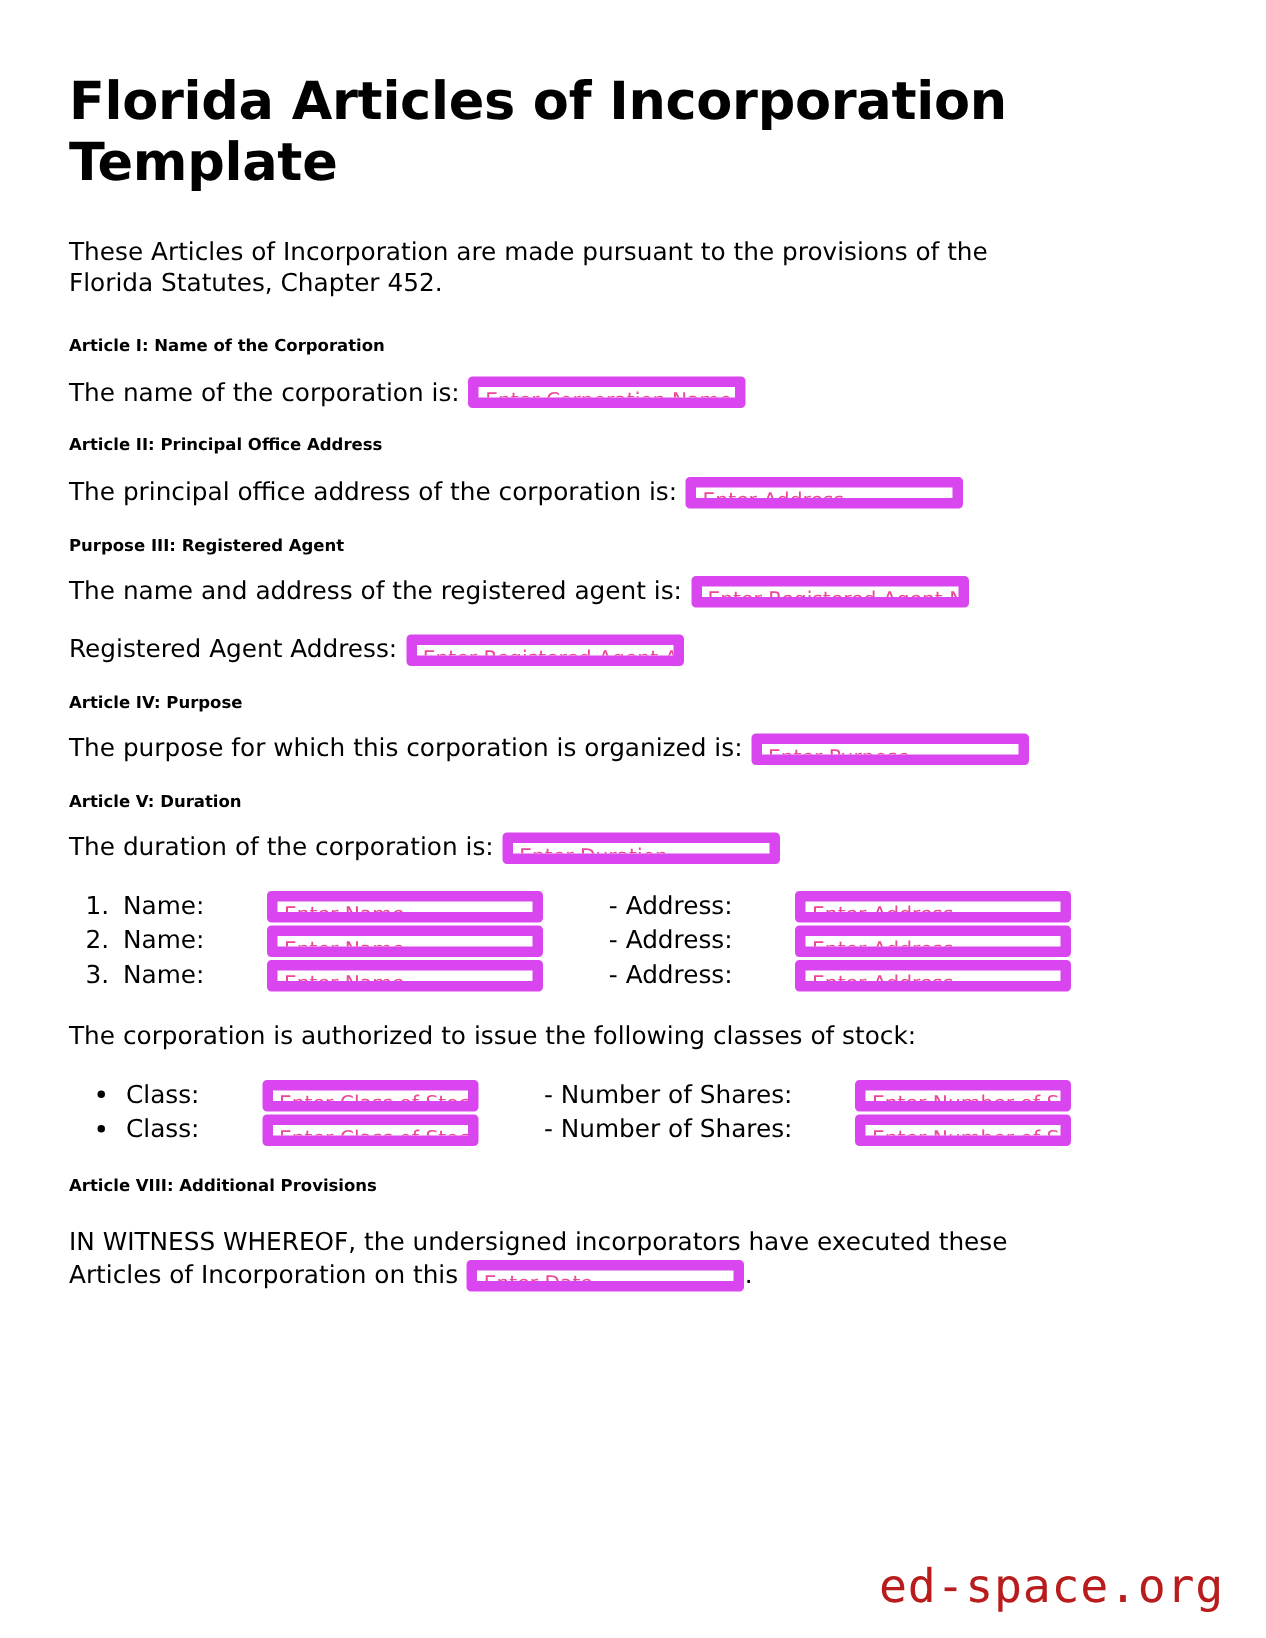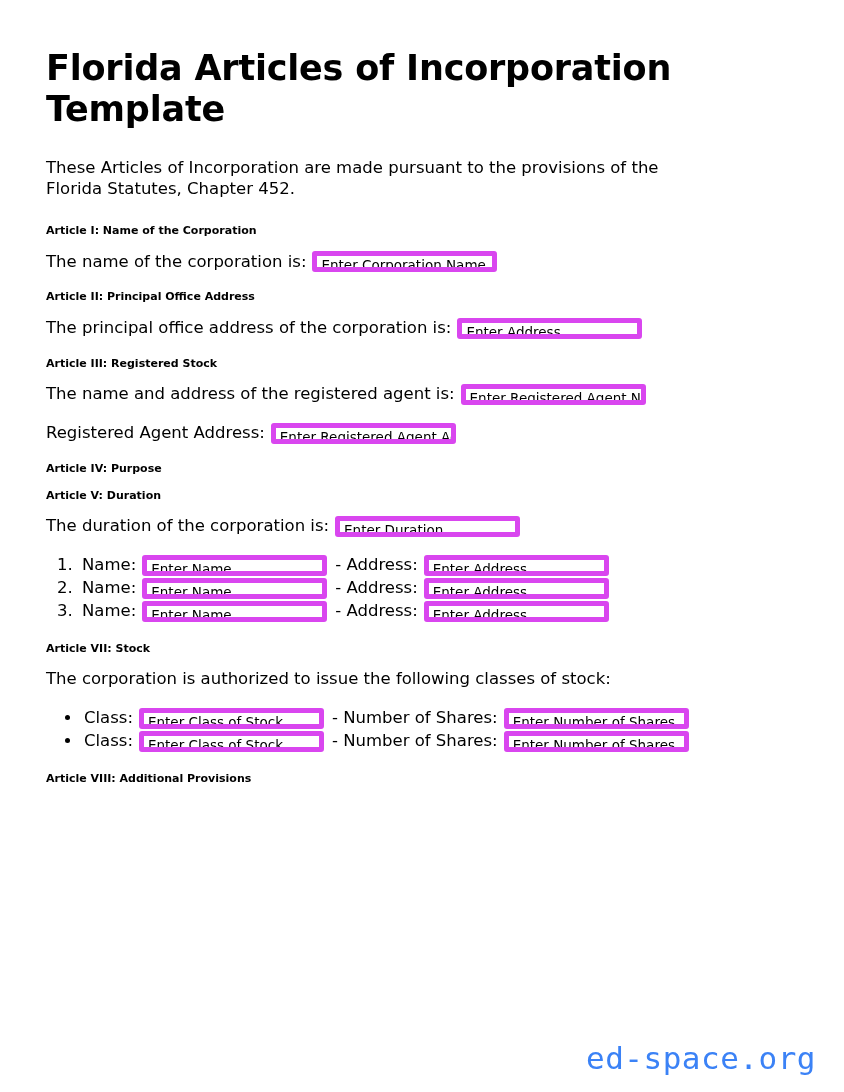--- a/index.html
+++ b/index.html
@@ -48,23 +48,23 @@
     display: flex;
     align-items: center;
     flex-wrap: wrap;
   }
   .para-row .lbl {
     white-space: nowrap;
   }
   .fill-input {
     font-family: "DejaVu Sans", "Liberation Sans", sans-serif;
     font-size: 13.5px;
-    color: #000000;
+    color: #ec4899;
     background: #ffffff;
-    border: 5px solid #d946ef;
+    border: 7px solid #d946ef;
     border-radius: 3px;
     height: 21px;
     line-height: 19px;
     box-sizing: border-box;
     padding: 0 4px;
     margin-left: 6px;
     overflow: hidden;
     white-space: nowrap;
     display: inline-block;
     vertical-align: middle;
@@ -88,20 +88,21 @@
     line-height: 1.1;
     list-style-type: disc;
   }
   ul.stock li {
     margin: 0 0 2px 0;
     padding-left: 2px;
   }
   .list-row {
     display: flex;
     align-items: center;
+    gap: 36px;
   }
   .list-row .sep {
     margin-left: 8px;
     white-space: nowrap;
   }
   .witness {
     font-size: 16.5px;
     line-height: 1.32;
     margin: 20px 0 0 0;
     max-width: 730px;
@@ -109,21 +110,21 @@
   .witness .inline-input {
     margin-left: 6px;
     margin-right: 0;
   }
   .watermark {
     position: absolute;
     right: 28px;
     bottom: 16px;
     font-family: "DejaVu Sans Mono", "Liberation Mono", monospace;
     font-size: 31px;
-    color: #3b82f6;
+    color: #b91c1c;
     letter-spacing: 0.5px;
     white-space: nowrap;
   }
 </style>
 </head>
 <body>
 
 <div class="page">
 
   <h1 class="doc-title">Florida Articles of Incorporation Template</h1>
@@ -135,31 +136,35 @@
     <span class="lbl">The name of the corporation is:</span>
     <span class="fill-input w-185">Enter Corporation Name</span>
   </div>
 
   <h2 class="article-heading">Article II: Principal Office Address</h2>
   <div class="para-row">
     <span class="lbl">The principal office address of the corporation is:</span>
     <span class="fill-input w-185">Enter Address</span>
   </div>
 
-  <h2 class="article-heading">Article III: Registered Stock</h2>
+  <h2 class="article-heading">Purpose III: Registered Agent</h2>
   <div class="para-row">
     <span class="lbl">The name and address of the registered agent is:</span>
     <span class="fill-input w-185">Enter Registered Agent Name</span>
   </div>
   <div class="para-row">
     <span class="lbl">Registered Agent Address:</span>
     <span class="fill-input w-185">Enter Registered Agent Address</span>
   </div>
 
   <h2 class="article-heading">Article IV: Purpose</h2>
+  <div class="para-row">
+    <span class="lbl">The purpose for which this corporation is organized is:</span>
+    <span class="fill-input w-185">Enter Purpose</span>
+  </div>
 
   <h2 class="article-heading">Article V: Duration</h2>
   <div class="para-row">
     <span class="lbl">The duration of the corporation is:</span>
     <span class="fill-input w-185">Enter Duration</span>
   </div>
 
   <ol class="incorporators">
     <li>
       <span class="list-row">
@@ -180,21 +185,20 @@
     <li>
       <span class="list-row">
         <span>Name:</span>
         <span class="fill-input w-185">Enter Name</span>
         <span class="sep">- Address:</span>
         <span class="fill-input w-185">Enter Address</span>
       </span>
     </li>
   </ol>
 
-  <h2 class="article-heading">Article VII: Stock</h2>
   <div class="para-row">
     <span class="lbl">The corporation is authorized to issue the following classes of stock:</span>
   </div>
   <ul class="stock">
     <li>
       <span class="list-row">
         <span>Class:</span>
         <span class="fill-input w-185">Enter Class of Stock</span>
         <span class="sep">- Number of Shares:</span>
         <span class="fill-input w-185">Enter Number of Shares</span>
@@ -205,16 +209,19 @@
         <span>Class:</span>
         <span class="fill-input w-185">Enter Class of Stock</span>
         <span class="sep">- Number of Shares:</span>
         <span class="fill-input w-185">Enter Number of Shares</span>
       </span>
     </li>
   </ul>
 
   <h2 class="article-heading">Article VIII: Additional Provisions</h2>
 
+  <p class="witness">
+    <span>IN WITNESS WHEREOF, the undersigned incorporators have executed these Articles of Incorporation on this</span><span class="fill-input w-185 inline-input">Enter Date</span><span>.</span>
+  </p>
 
 </div>
 
 <div class="watermark">ed-space.org</div>
 
 </body></html>

